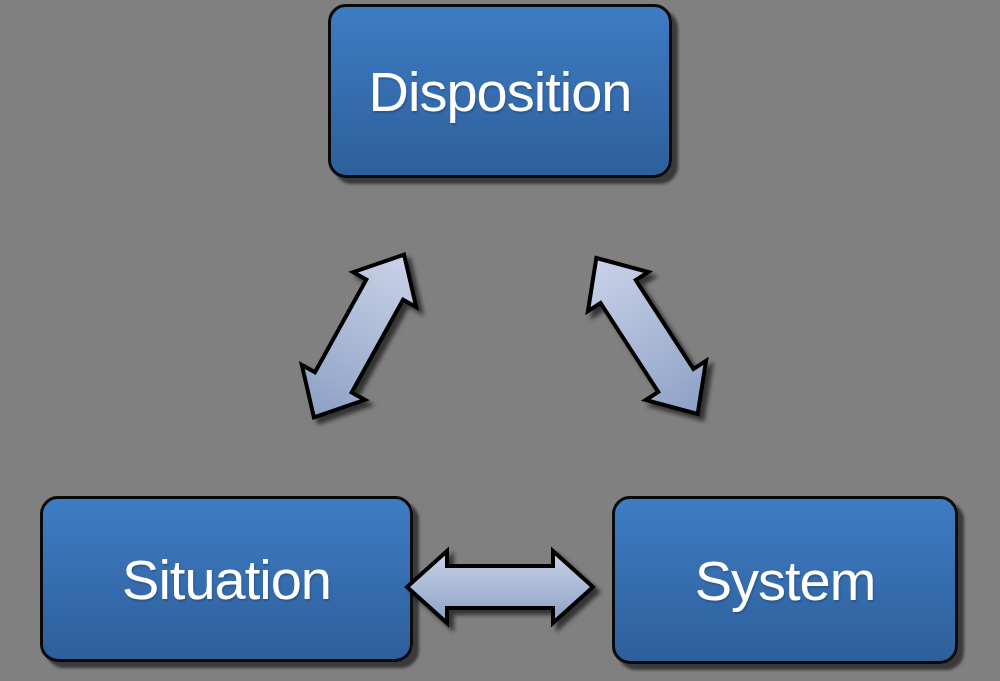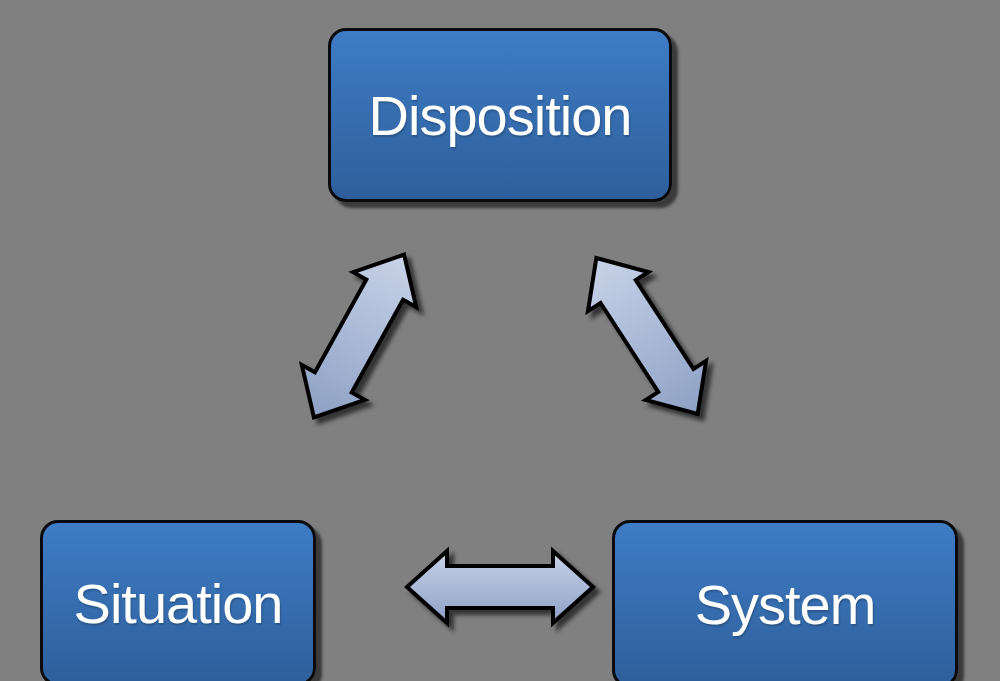--- a/index.html
+++ b/index.html
@@ -19,31 +19,30 @@
   .node {
     position: absolute;
     display: flex;
     align-items: center;
     justify-content: center;
     border: 3px solid var(--node-border, #000);
     border-radius: 18px;
     background: linear-gradient(to bottom, var(--node-top, #3e7cc4), var(--node-bottom, #2e5f9b));
     box-shadow: 6px 6px 3px rgba(0,0,0,0.55);
     box-sizing: border-box;
-    margin-top: 24px;
   }
   .node-label {
     color: var(--node-text, #fff);
     font-size: 56px;
     letter-spacing: -1px;
     text-shadow: 1px 2px 2px rgba(0,0,0,0.2);
     white-space: nowrap;
   }
   #node-disposition { left: 328px; top: 4px;   width: 344px; height: 174px; }
-  #node-situation   { left: 40px;  top: 496px; width: 276px; height: 166px; }
+  #node-situation   { left: 40px;  top: 496px; width: 373px; height: 166px; }
   #node-system      { left: 612px; top: 496px; width: 346px; height: 168px; text-align: right; }
 
   .connector {
     position: absolute;
     filter: drop-shadow(5px 5px 2px rgba(0,0,0,0.6));
   }
   #connector-left       { left: 249px; top: 226px; }
   #connector-right      { left: 537px; top: 226px; }
   #connector-horizontal { left: 390px; top: 537px; }
 

